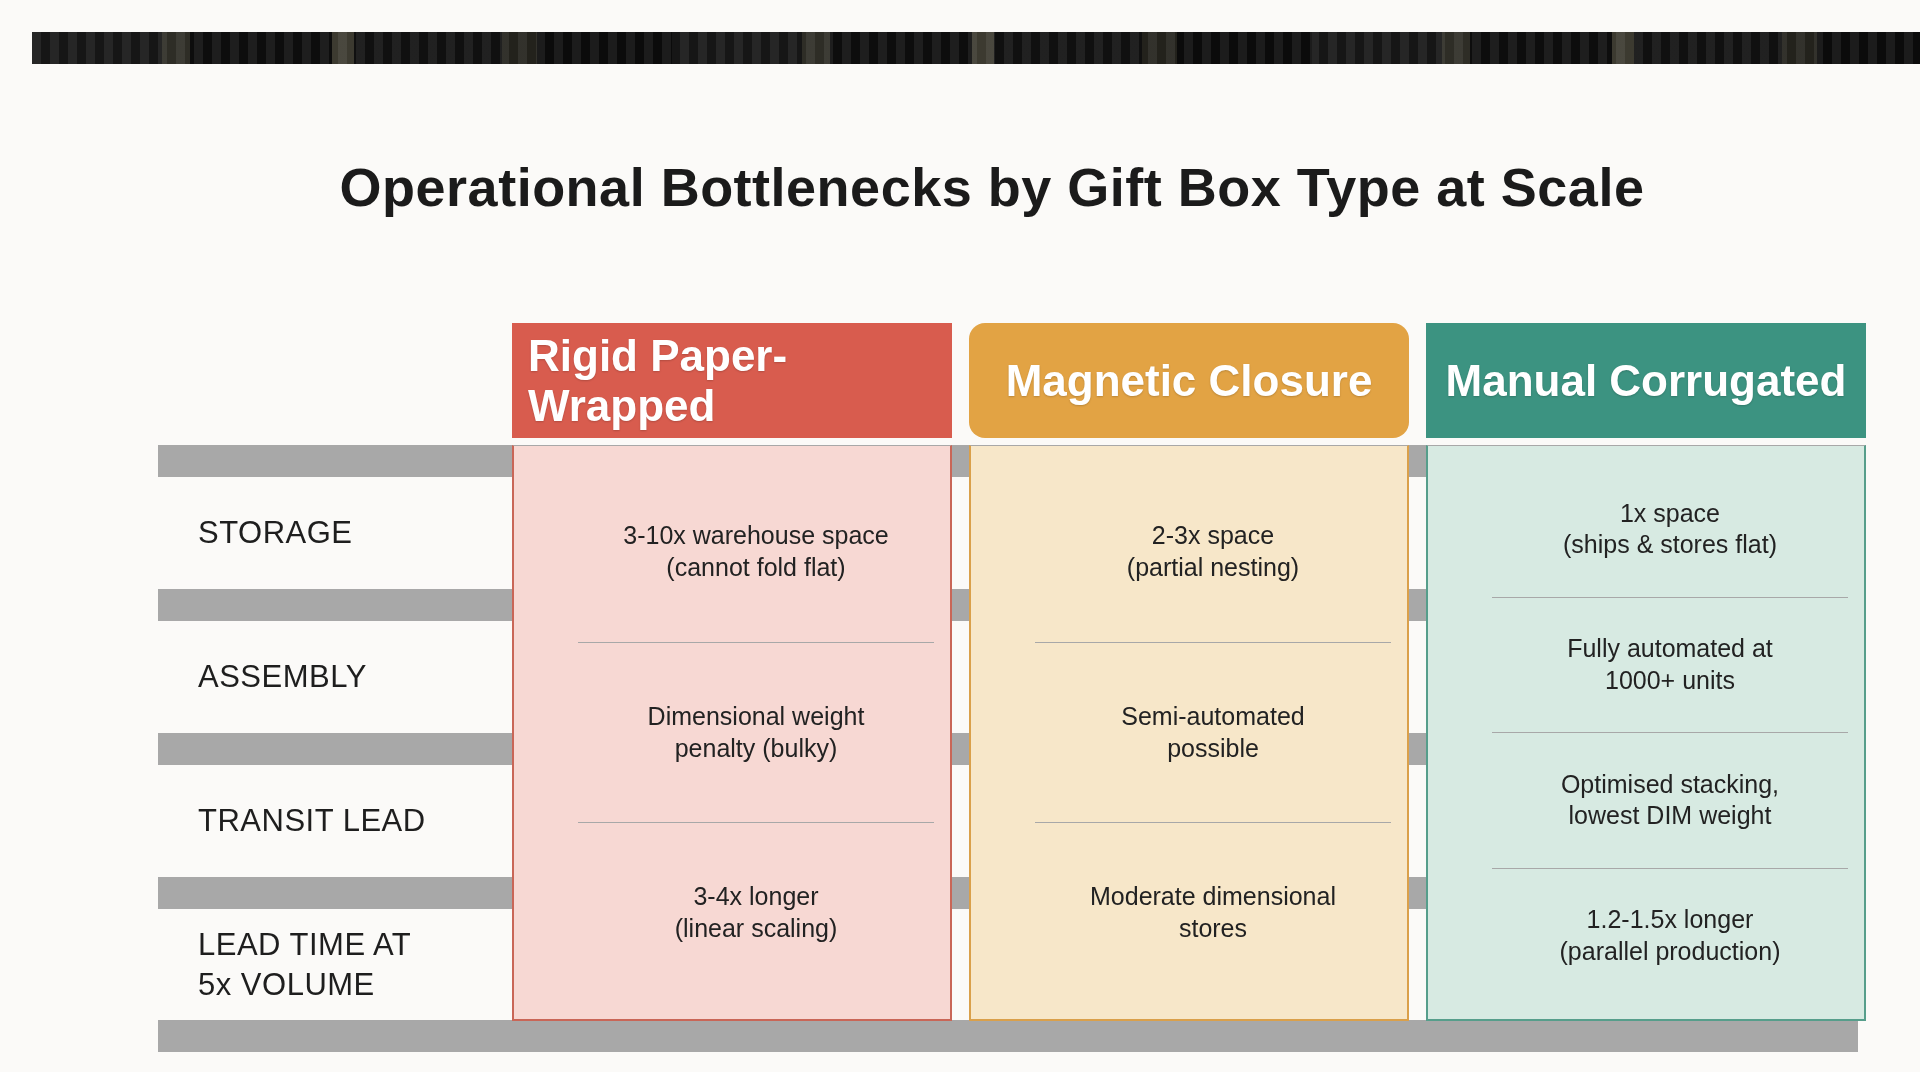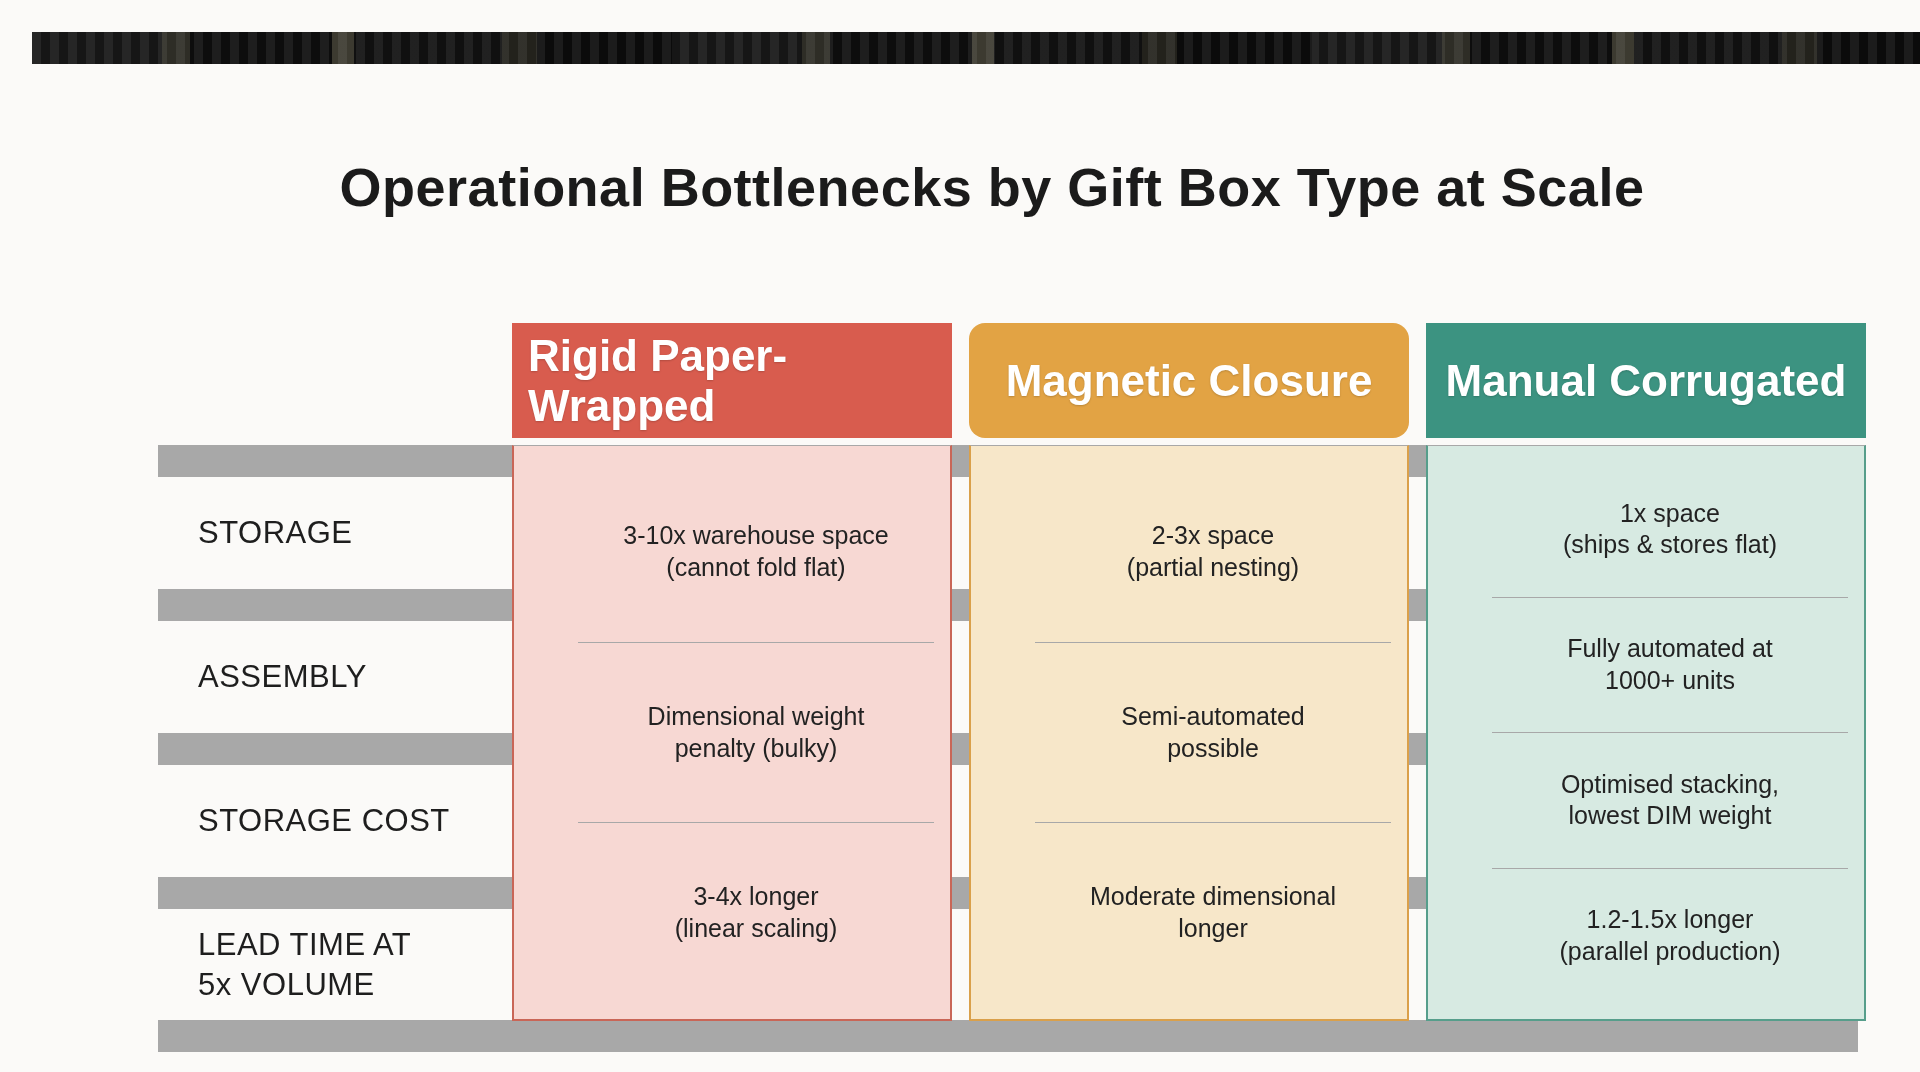--- a/index.html
+++ b/index.html
@@ -93,41 +93,41 @@
     <div class="body">
       <div class="hline" style="top:0"></div>
       <div class="hline" style="top:144px"></div>
       <div class="hline" style="top:288px"></div>
       <div class="hline" style="top:432px"></div>
       <div class="hline" style="top:575px"></div>
 
       <div class="labels">
         <div class="row-label">STORAGE</div>
         <div class="row-label">ASSEMBLY</div>
-        <div class="row-label">STORAGE COST</div>
+        <div class="row-label">TRANSIT LEAD</div>
         <div class="row-label">LEAD TIME AT
 5x VOLUME</div>
       </div>
 
       <div class="data-col c0">
         <div class="cell">3-10x warehouse space
 (cannot fold flat)</div>
         <div class="cell">Dimensional weight
 penalty (bulky)</div>
         <div class="cell">3-4x longer
 (linear scaling)</div>
       </div>
 
       <div class="data-col c1">
         <div class="cell">2-3x space
 (partial nesting)</div>
         <div class="cell">Semi-automated
 possible</div>
         <div class="cell">Moderate dimensional
-longer</div>
+stores</div>
       </div>
 
       <div class="data-col c2">
         <div class="cell">1x space
 (ships &amp; stores flat)</div>
         <div class="cell">Fully automated at
 1000+ units</div>
         <div class="cell">Optimised stacking,
 lowest DIM weight</div>
         <div class="cell">1.2-1.5x longer

